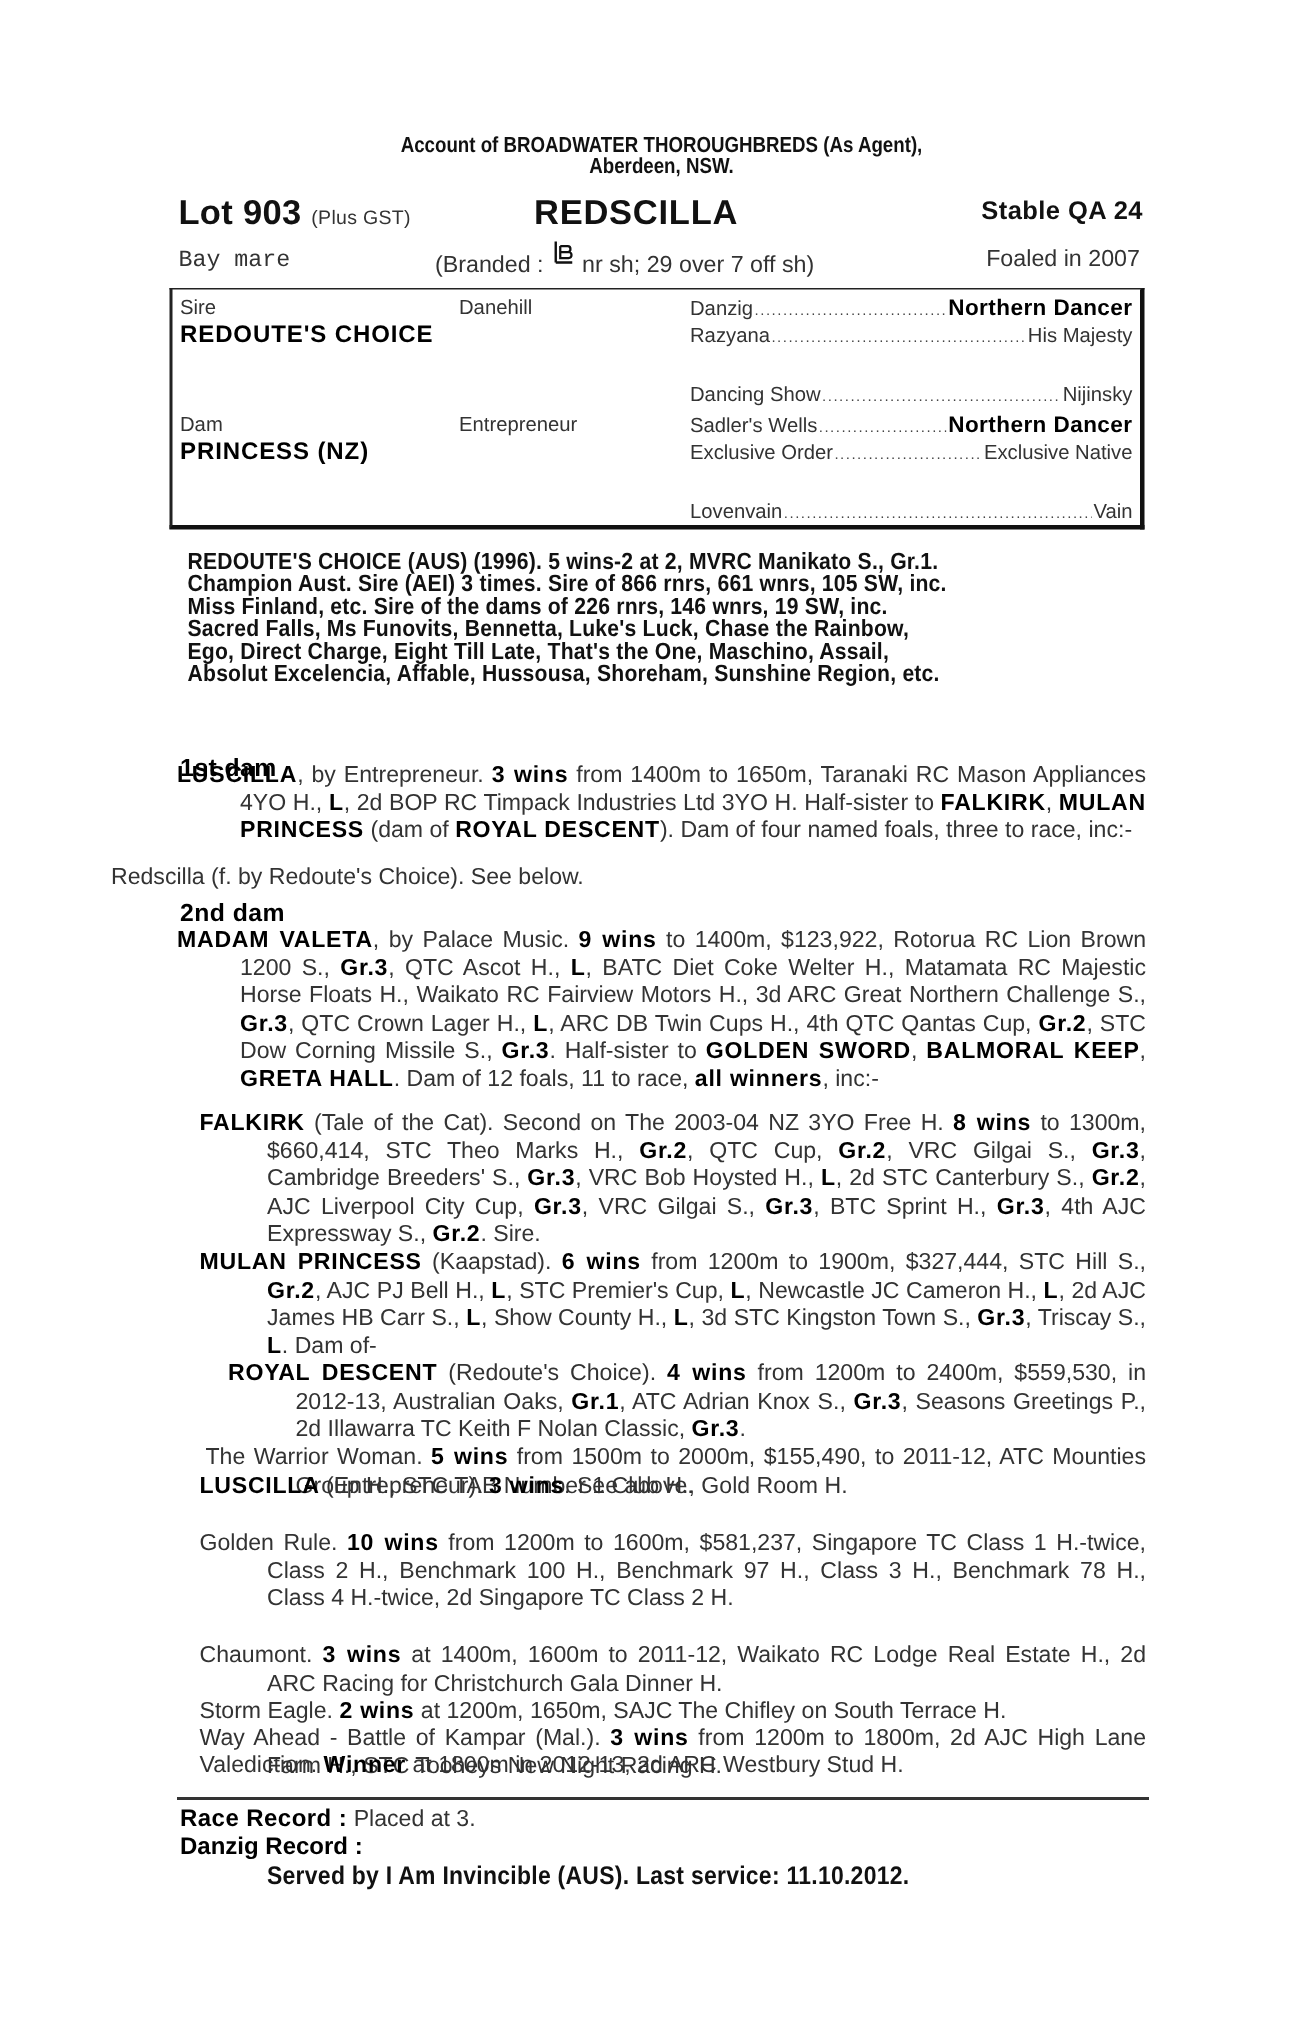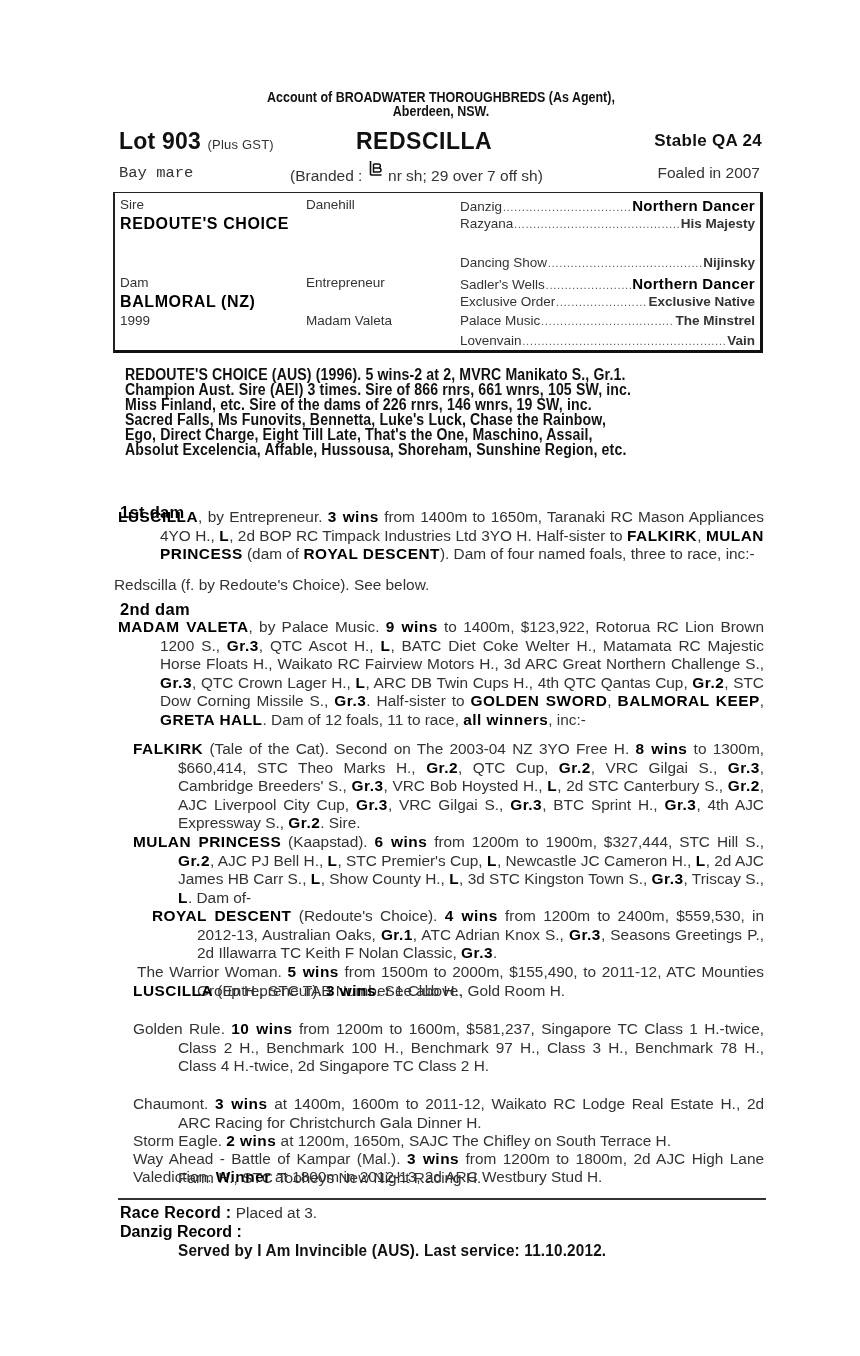--- a/index.html
+++ b/index.html
@@ -26,36 +26,36 @@
   .pedigree { position: absolute; left: -5px; top: 192px; width: 645px; height: 157px;
     border-top: 1px solid #222; border-left: 2px solid #222; border-right: 3px solid #111; border-bottom: 3px solid #111; }
   .ped-row { position: absolute; left: 0; width: 534px; height: 19px; font-size: 13.5px; color: #333; }
   .ped-c1 { position: absolute; left: 5px; top: 1px; }
   .ped-c1.big { font-weight: bold; font-size: 16px; top: 0px; color: #000; letter-spacing: 0.6px; }
   .ped-c2 { position: absolute; left: 191px; top: 1px; }
   .ped-c3 { position: absolute; left: 345px; top: 1px; width: 295px; display: flex; align-items: baseline; }
   .ped-c3 .a { white-space: nowrap; }
   .ped-c3 .dots { flex: 1; overflow: hidden; white-space: nowrap; font-size: 10px; color: #444; margin: 0 1px; letter-spacing: 1px; }
   .ped-c3 .dots::before { content: "......................................................................................................................"; }
-  .ped-c3 .b { white-space: nowrap; font-weight: bold; }
+  .ped-c3 .b { white-space: nowrap; }
   .ped-c3 .b.bold { font-weight: bold; font-size: 15px; color: #000; letter-spacing: 0.3px; }
 
   .sire-blurb { position: absolute; left: 7px; top: 367px; width: 640px;
     font-weight: bold; font-size: 15.6px; line-height: 15px; color: #111;
     transform: scaleX(0.905); transform-origin: left top; text-align: justify; letter-spacing: 0.15px; }
   .sire-blurb .ln { display: block; white-space: nowrap; }
 
   .section-h { position: absolute; left: 2px; font-weight: bold; font-size: 16.5px; color: #000; letter-spacing: 0.3px; }
 
   .para { position: absolute; left: 0; width: 646px; font-size: 15.4px; line-height: 18.55px; color: #333; text-align: justify; }
   .para b { color: #000; font-weight: bold; font-size: 15.4px; letter-spacing: 0.5px; }
   .para.l0 { padding-left: 42px; text-indent: -42px; width: 604px; left: 0; }
   .para.l1 { padding-left: 60px; text-indent: -45px; width: 586px; left: 0; }
   .para.l2 { padding-left: 79px; text-indent: -45px; width: 567px; left: 0; }
-  .para.l3 { padding-left: 40px; text-indent: -44px; width: 606px; left: 0; }
+  .para.l3 { text-indent: -44px; width: 606px; left: 0; }
 
   .rule { position: absolute; left: 0; top: 1198px; width: 648px; height: 0; border-top: 2px solid #333; }
   .race { position: absolute; left: 2px; top: 1204px; font-size: 15.4px; color: #333; }
   .race b, .produce b { color: #000; font-size: 16px; letter-spacing: 0.3px; }
   .produce { position: absolute; left: 2px; top: 1223px; font-size: 16px; font-weight: bold; color: #000; }
   .served { position: absolute; left: 60px; top: 1241px; font-weight: bold; font-size: 17px; color: #111;
     transform: scaleX(0.9); transform-origin: left top; letter-spacing: 0.2px; }
 </style>
 </head>
 <body>
@@ -119,34 +119,25 @@
       <div class="ped-row" style="top: 80.6px;">
         <span class="ped-c1">Dam</span>
         <span class="ped-c2">Entrepreneur</span>
         <span class="ped-c3">
           <span class="a">Sadler's Wells</span>
           <span class="dots"></span>
           <span class="b bold">Northern Dancer</span>
         </span>
       </div>
       <div class="ped-row" style="top: 100px;">
-        <span class="ped-c1 big">BALMORAL (NZ)</span>
+        <span class="ped-c1 big">PRINCESS (NZ)</span>
         <span class="ped-c3">
           <span class="a">Exclusive Order</span>
           <span class="dots"></span>
           <span class="b">Exclusive Native</span>
-        </span>
-      </div>
-      <div class="ped-row" style="top: 119.4px;">
-        <span class="ped-c1">1999</span>
-        <span class="ped-c2">Madam Valeta</span>
-        <span class="ped-c3">
-          <span class="a">Palace Music</span>
-          <span class="dots"></span>
-          <span class="b">The Minstrel</span>
         </span>
       </div>
       <div class="ped-row" style="top: 138.8px;">
         <span class="ped-c3">
           <span class="a">Lovenvain</span>
           <span class="dots"></span>
           <span class="b">Vain</span>
         </span>
       </div>
     </div>

